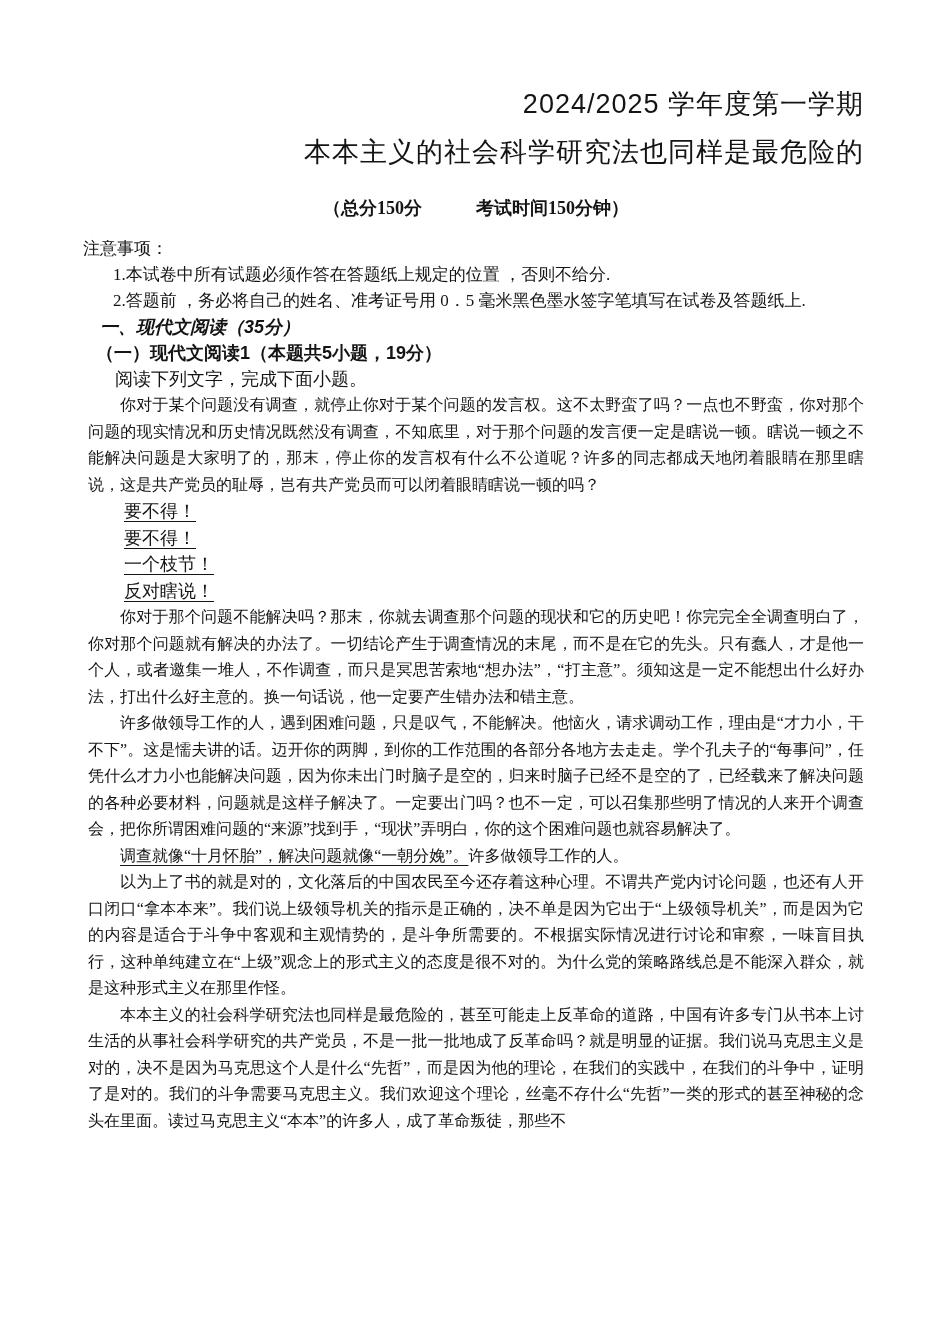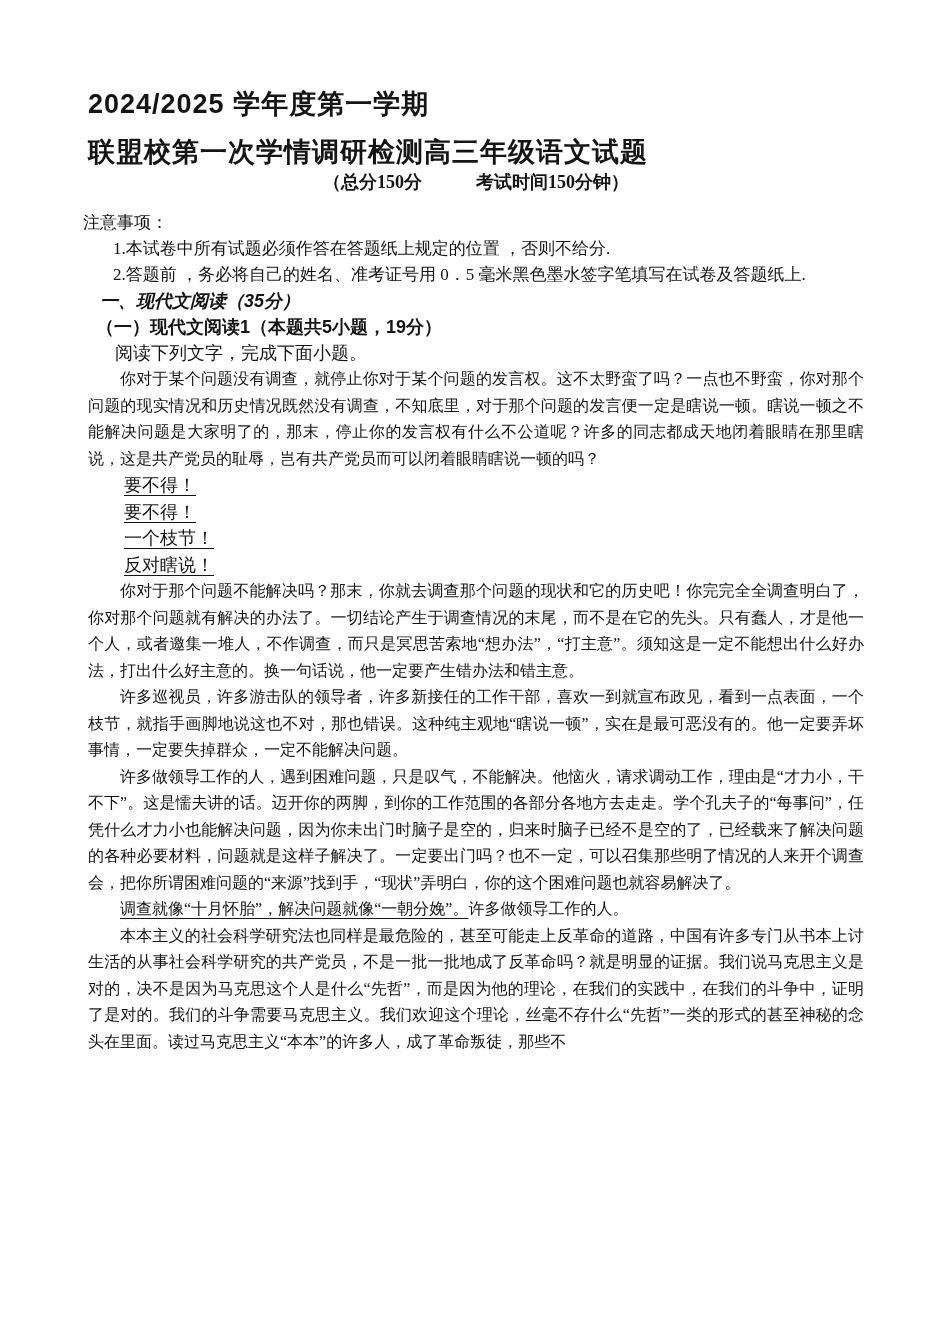--- a/index.html
+++ b/index.html
@@ -9,29 +9,30 @@
     color: #141414;
     font-family: "Liberation Serif", "DejaVu Serif", serif;
     overflow: hidden;
   }
   .page {
     width: 950px; height: 1344px;
     padding: 86px 86px 0 88px;
   }
   
   .title {
-    text-align: left;
+    text-align: right;
     font-family: "Liberation Sans", "DejaVu Sans", sans-serif;
-    font-weight: 700;
+    font-weight: 400;
     font-size: 27px;
     line-height: 36px;
     letter-spacing: 1px;
   }
   .title.second { margin-top: 12px; }
   .score-line {
+    margin-top: 26px;
     text-align: center;
     font-weight: 700;
     font-size: 18px;
     line-height: 24px;
   }
   
   .notes { margin-top: 16px; font-size: 17px; line-height: 26px; }
   .notes-heading { margin-left: -5px; }
   .note-item {
     margin-left: 18px;
@@ -70,21 +71,21 @@
     text-decoration-thickness: 1px;
   }
 </style>
 </head>
 <body>
 
 <div class="page">
 
   <header>
     <div class="title">2024/2025 学年度第一学期</div>
-    <div class="title second">联盟校第一次学情调研检测高三年级语文试题</div>
+    <div class="title second">本本主义的社会科学研究法也同样是最危险的</div>
     <div class="score-line">（总分150分　　　考试时间150分钟）</div>
   </header>
 
   <section class="notes">
     <div class="notes-heading">注意事项：</div>
     <div class="note-item">1.本试卷中所有试题必须作答在答题纸上规定的位置 ，否则不给分.</div>
     <div class="note-item">2.答题前 ，务必将自己的姓名、准考证号用 0．5 毫米黑色墨水签字笔填写在试卷及答题纸上.</div>
   </section>
 
   <section class="content">
@@ -93,21 +94,21 @@
     <div class="instruction">阅读下列文字，完成下面小题。</div>
 
     <p class="para">你对于某个问题没有调查，就停止你对于某个问题的发言权。这不太野蛮了吗？一点也不野蛮，你对那个问题的现实情况和历史情况既然没有调查，不知底里，对于那个问题的发言便一定是瞎说一顿。瞎说一顿之不能解决问题是大家明了的，那末，停止你的发言权有什么不公道呢？许多的同志都成天地闭着眼睛在那里瞎说，这是共产党员的耻辱，岂有共产党员而可以闭着眼睛瞎说一顿的吗？</p>
 
     <p class="slogan"><span class="u">要不得！</span></p>
     <p class="slogan"><span class="u">要不得！</span></p>
     <p class="slogan"><span class="u">一个枝节！</span></p>
     <p class="slogan"><span class="u">反对瞎说！</span></p>
 
     <p class="para">你对于那个问题不能解决吗？那末，你就去调查那个问题的现状和它的历史吧！你完完全全调查明白了，你对那个问题就有解决的办法了。一切结论产生于调查情况的末尾，而不是在它的先头。只有蠢人，才是他一个人，或者邀集一堆人，不作调查，而只是冥思苦索地“想办法”，“打主意”。须知这是一定不能想出什么好办法，打出什么好主意的。换一句话说，他一定要产生错办法和错主意。</p>
-    <p class="para">许多巡视员，许多游击队的领导者，许多新接任的工作干部，喜欢一到就宣布政见，看到一点表面，一个枝节，就指手画脚地说这也不对，那也错误。这种纯主观地“瞎说一顿”，实在是最可恶没有的。他一定要弄坏事情，一定要失掉群众，一定不能解决问题。</p>
     <p class="para">许多做领导工作的人，遇到困难问题，只是叹气，不能解决。他恼火，请求调动工作，理由是“才力小，干不下”。这是懦夫讲的话。迈开你的两脚，到你的工作范围的各部分各地方去走走。学个孔夫子的“每事问”，任凭什么才力小也能解决问题，因为你未出门时脑子是空的，归来时脑子已经不是空的了，已经载来了解决问题的各种必要材料，问题就是这样子解决了。一定要出门吗？也不一定，可以召集那些明了情况的人来开个调查会，把你所谓困难问题的“来源”找到手，“现状”弄明白，你的这个困难问题也就容易解决了。</p>
 
     <p class="para"><span class="u">调查就像“十月怀胎”，解决问题就像“一朝分娩”。</span><span>许多做领导工作的人。</span></p>
 
+    <p class="para">以为上了书的就是对的，文化落后的中国农民至今还存着这种心理。不谓共产党内讨论问题，也还有人开口闭口“拿本本来”。我们说上级领导机关的指示是正确的，决不单是因为它出于“上级领导机关”，而是因为它的内容是适合于斗争中客观和主观情势的，是斗争所需要的。不根据实际情况进行讨论和审察，一味盲目执行，这种单纯建立在“上级”观念上的形式主义的态度是很不对的。为什么党的策略路线总是不能深入群众，就是这种形式主义在那里作怪。</p>
     <p class="para">本本主义的社会科学研究法也同样是最危险的，甚至可能走上反革命的道路，中国有许多专门从书本上讨生活的从事社会科学研究的共产党员，不是一批一批地成了反革命吗？就是明显的证据。我们说马克思主义是对的，决不是因为马克思这个人是什么“先哲”，而是因为他的理论，在我们的实践中，在我们的斗争中，证明了是对的。我们的斗争需要马克思主义。我们欢迎这个理论，丝毫不存什么“先哲”一类的形式的甚至神秘的念头在里面。读过马克思主义“本本”的许多人，成了革命叛徒，那些不</p>
   </section>
 
 </div>
 
 </body></html>

